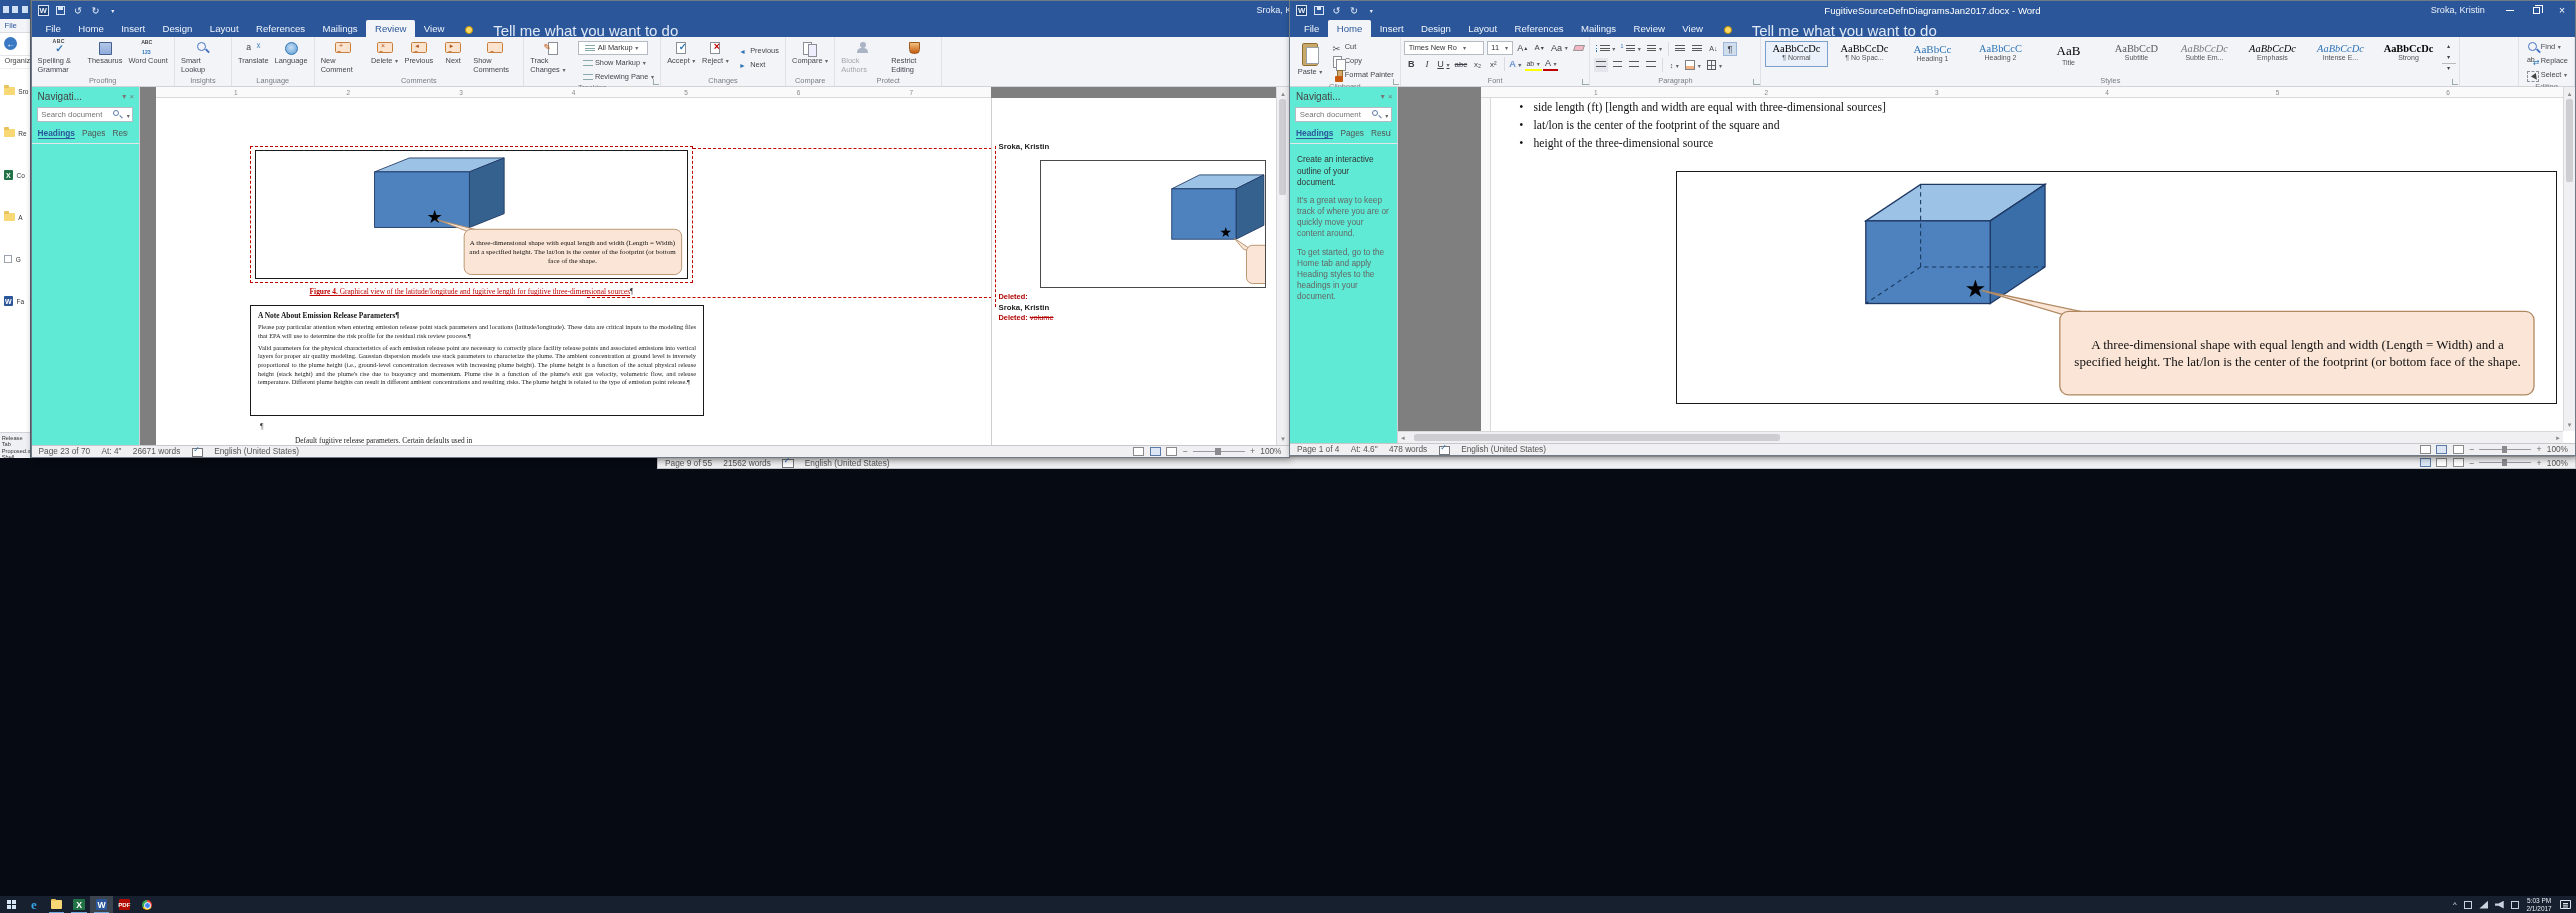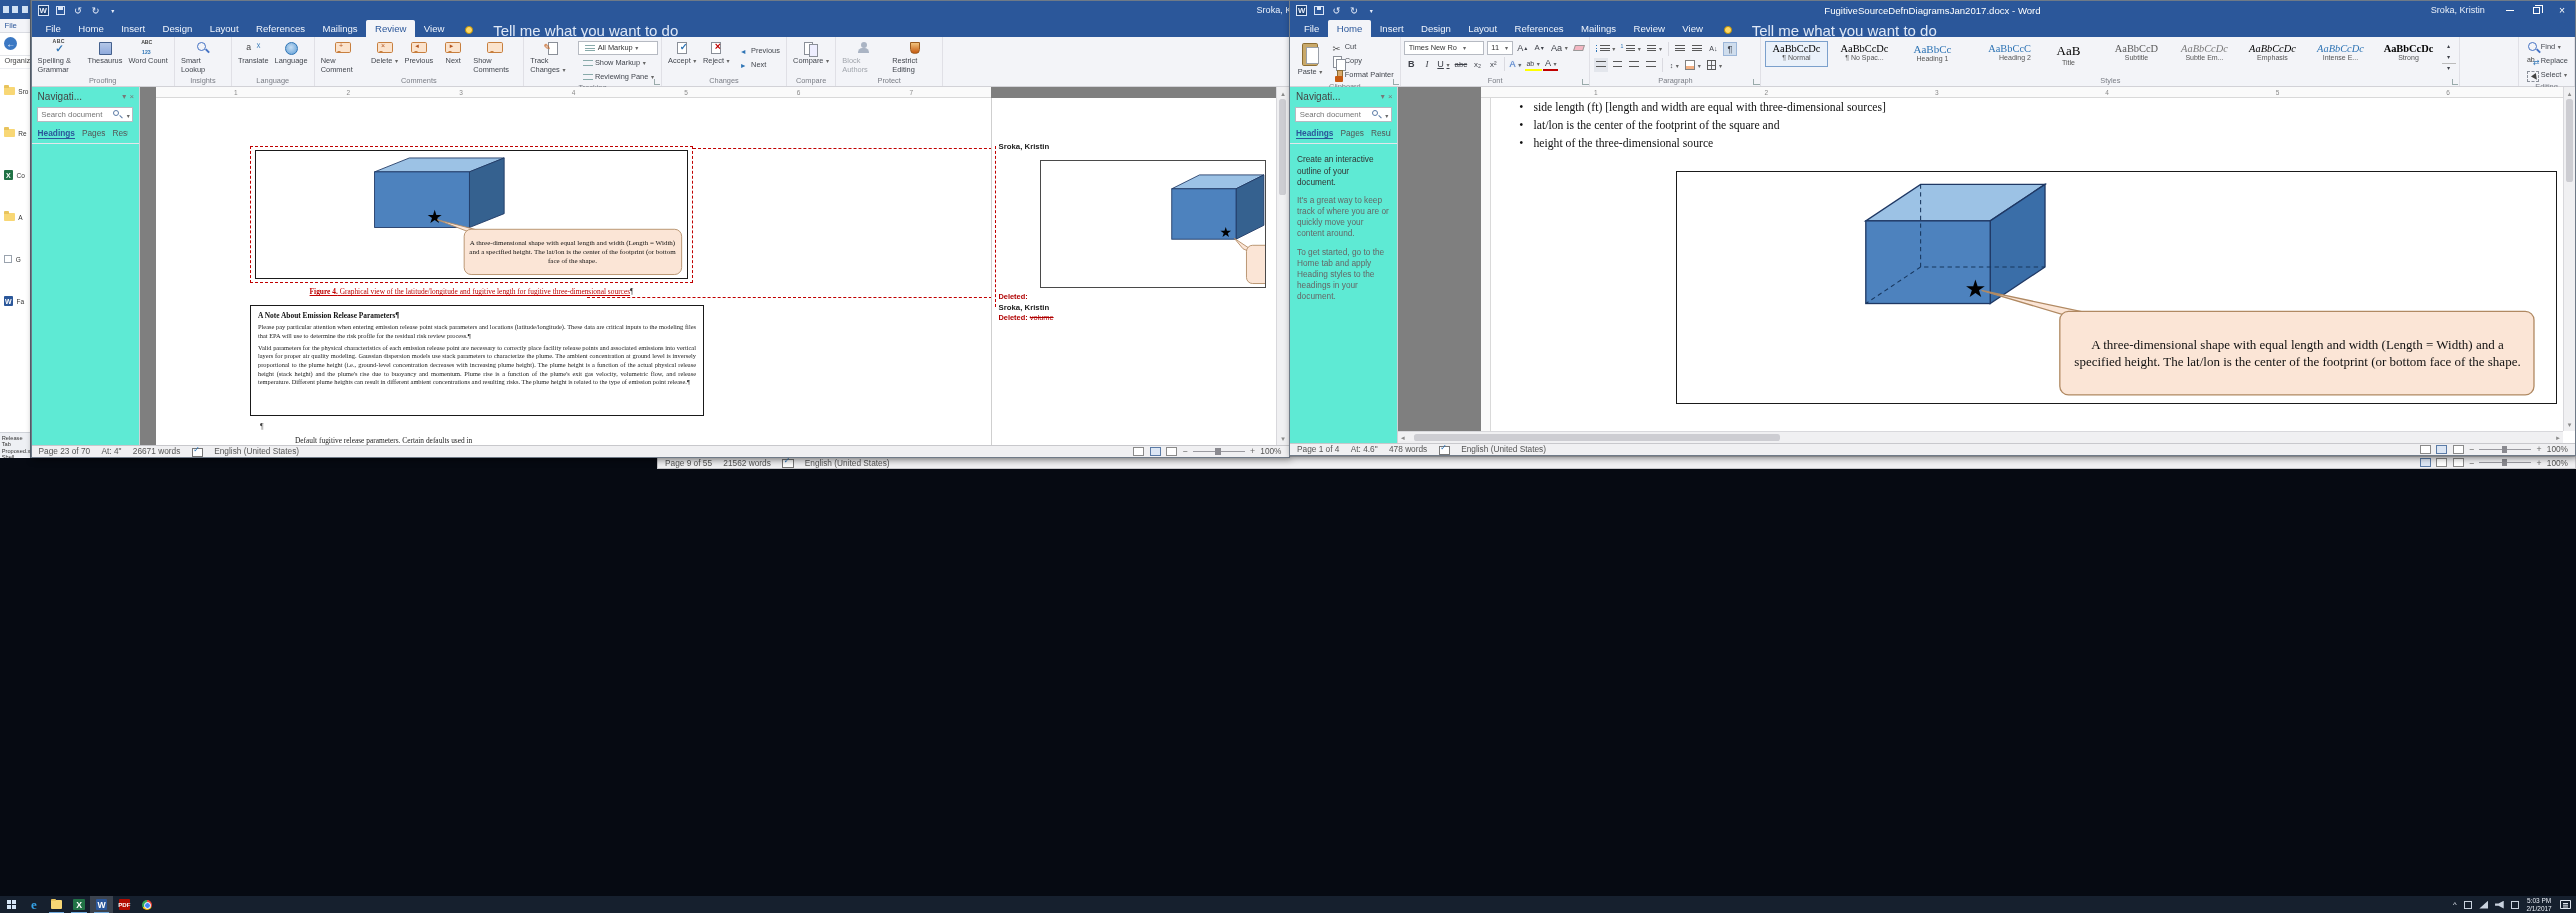--- a/index.html
+++ b/index.html
@@ -370,21 +370,21 @@
         </div>
         <div class="rgroup-label">Comments</div>
       </div>
       <div class="rgroup">
         <div class="rrow">
           <div class="rbtn-lg">
               <span class="icb ic-track"></span>
               <span class="dropv">Track Changes</span>
             </div>
           <div class="rcol">
-            <div class="combo" style="width:80px">
+            <div class="combo" style="width:70px">
                 <span class="icb ic-markup" style="width:12.2px;height:10.4px"></span>
                 <span class="dropv" style="flex:1">All Markup</span>
               </div>
             <div class="rbtn-sm">
                 <span class="icb ic-markup" style="width:12.2px;height:10.4px"></span>
                 <span class="dropv">Show Markup</span>
               </div>
             <div class="rbtn-sm">
                 <span class="icb ic-markup" style="width:12.2px;height:10.4px"></span>
                 <span class="dropv">Reviewing Pane</span>
@@ -694,21 +694,21 @@
                 <div style="font-size:7px;color:#555">¶ Normal</div>
               </div>
             <div style="width:63px;border:0.9px solid transparent;text-align:center;padding-top:1.7px">
                 <div class="serif" style="font-size:10.4px">AaBbCcDc</div>
                 <div style="font-size:7px;color:#555">¶ No Spac...</div>
               </div>
             <div style="width:63px;border:0.9px solid transparent;text-align:center;padding-top:1.7px">
                 <div class="serif" style="font-size:11px;color:#2e74b5">AaBbCc</div>
                 <div style="font-size:7px;color:#555">Heading 1</div>
               </div>
-            <div style="width:63px;border:0.9px solid transparent;text-align:right;padding-top:1.7px">
+            <div style="width:63px;border:0.9px solid transparent;text-align:center;padding-top:1.7px">
                 <div class="serif" style="font-size:10.4px;color:#2e74b5">AaBbCcC</div>
                 <div style="font-size:7px;color:#555">Heading 2</div>
               </div>
             <div style="width:63px;border:0.9px solid transparent;text-align:center;padding-top:0.9px">
                 <div class="serif" style="font-size:13px">AaB</div>
                 <div style="font-size:7px;color:#555">Title</div>
               </div>
             <div style="width:63px;border:0.9px solid transparent;text-align:center;padding-top:1.7px">
                 <div class="serif" style="font-size:10.4px;color:#595959">AaBbCcD</div>
                 <div style="font-size:7px;color:#555">Subtitle</div>

